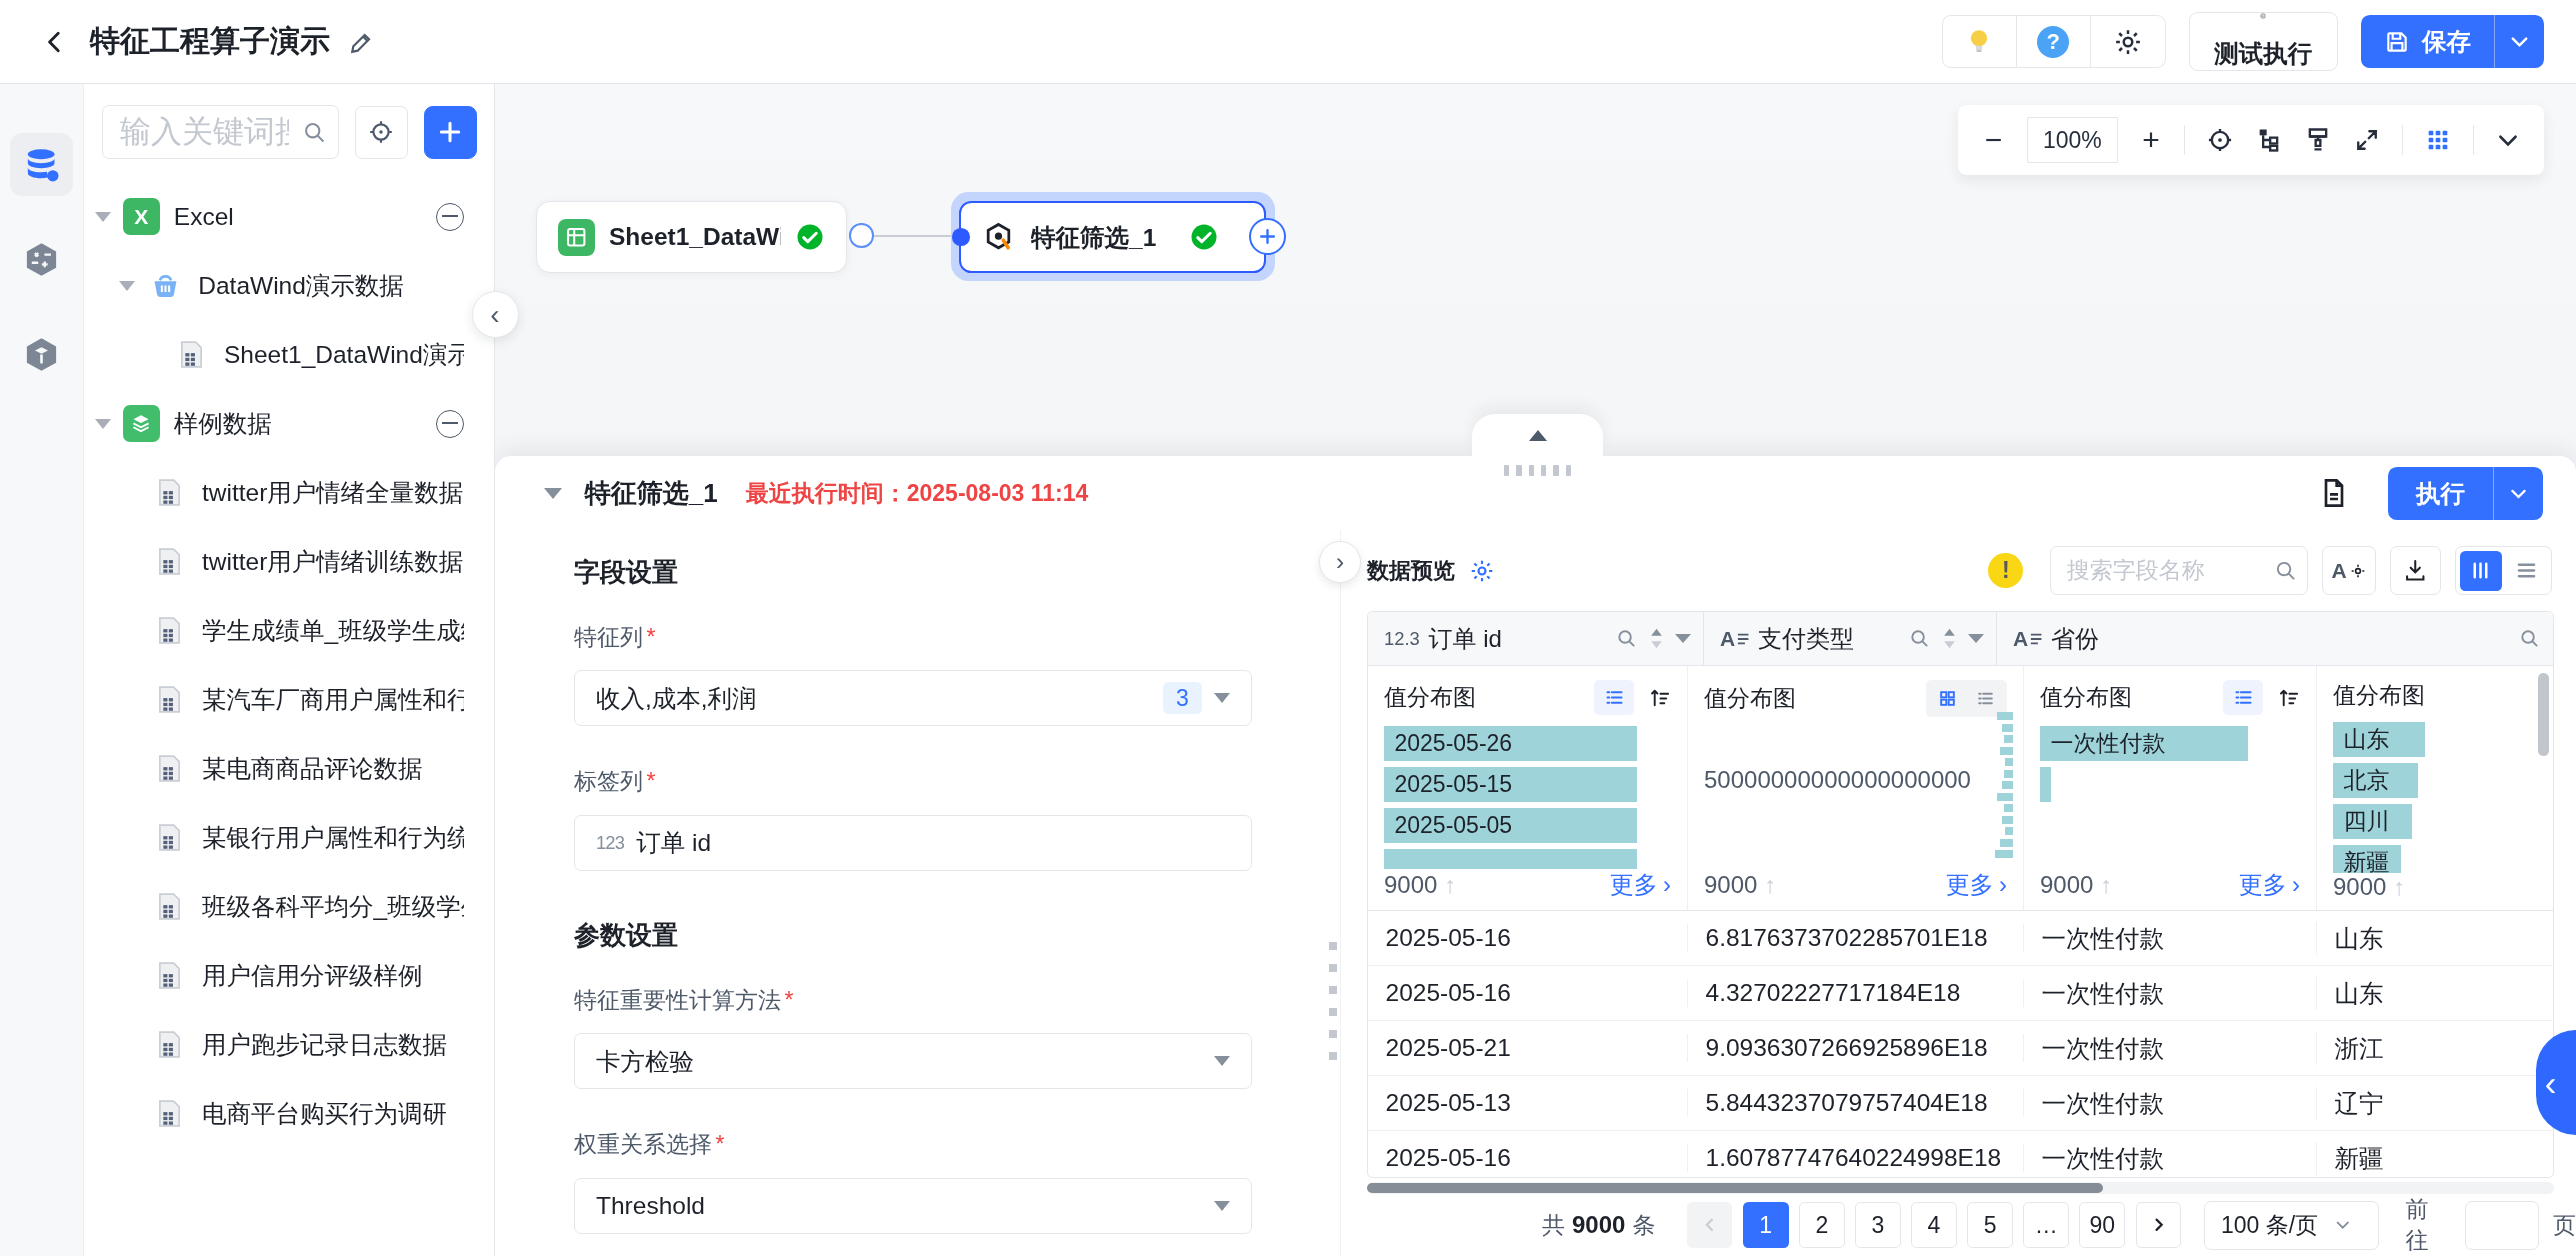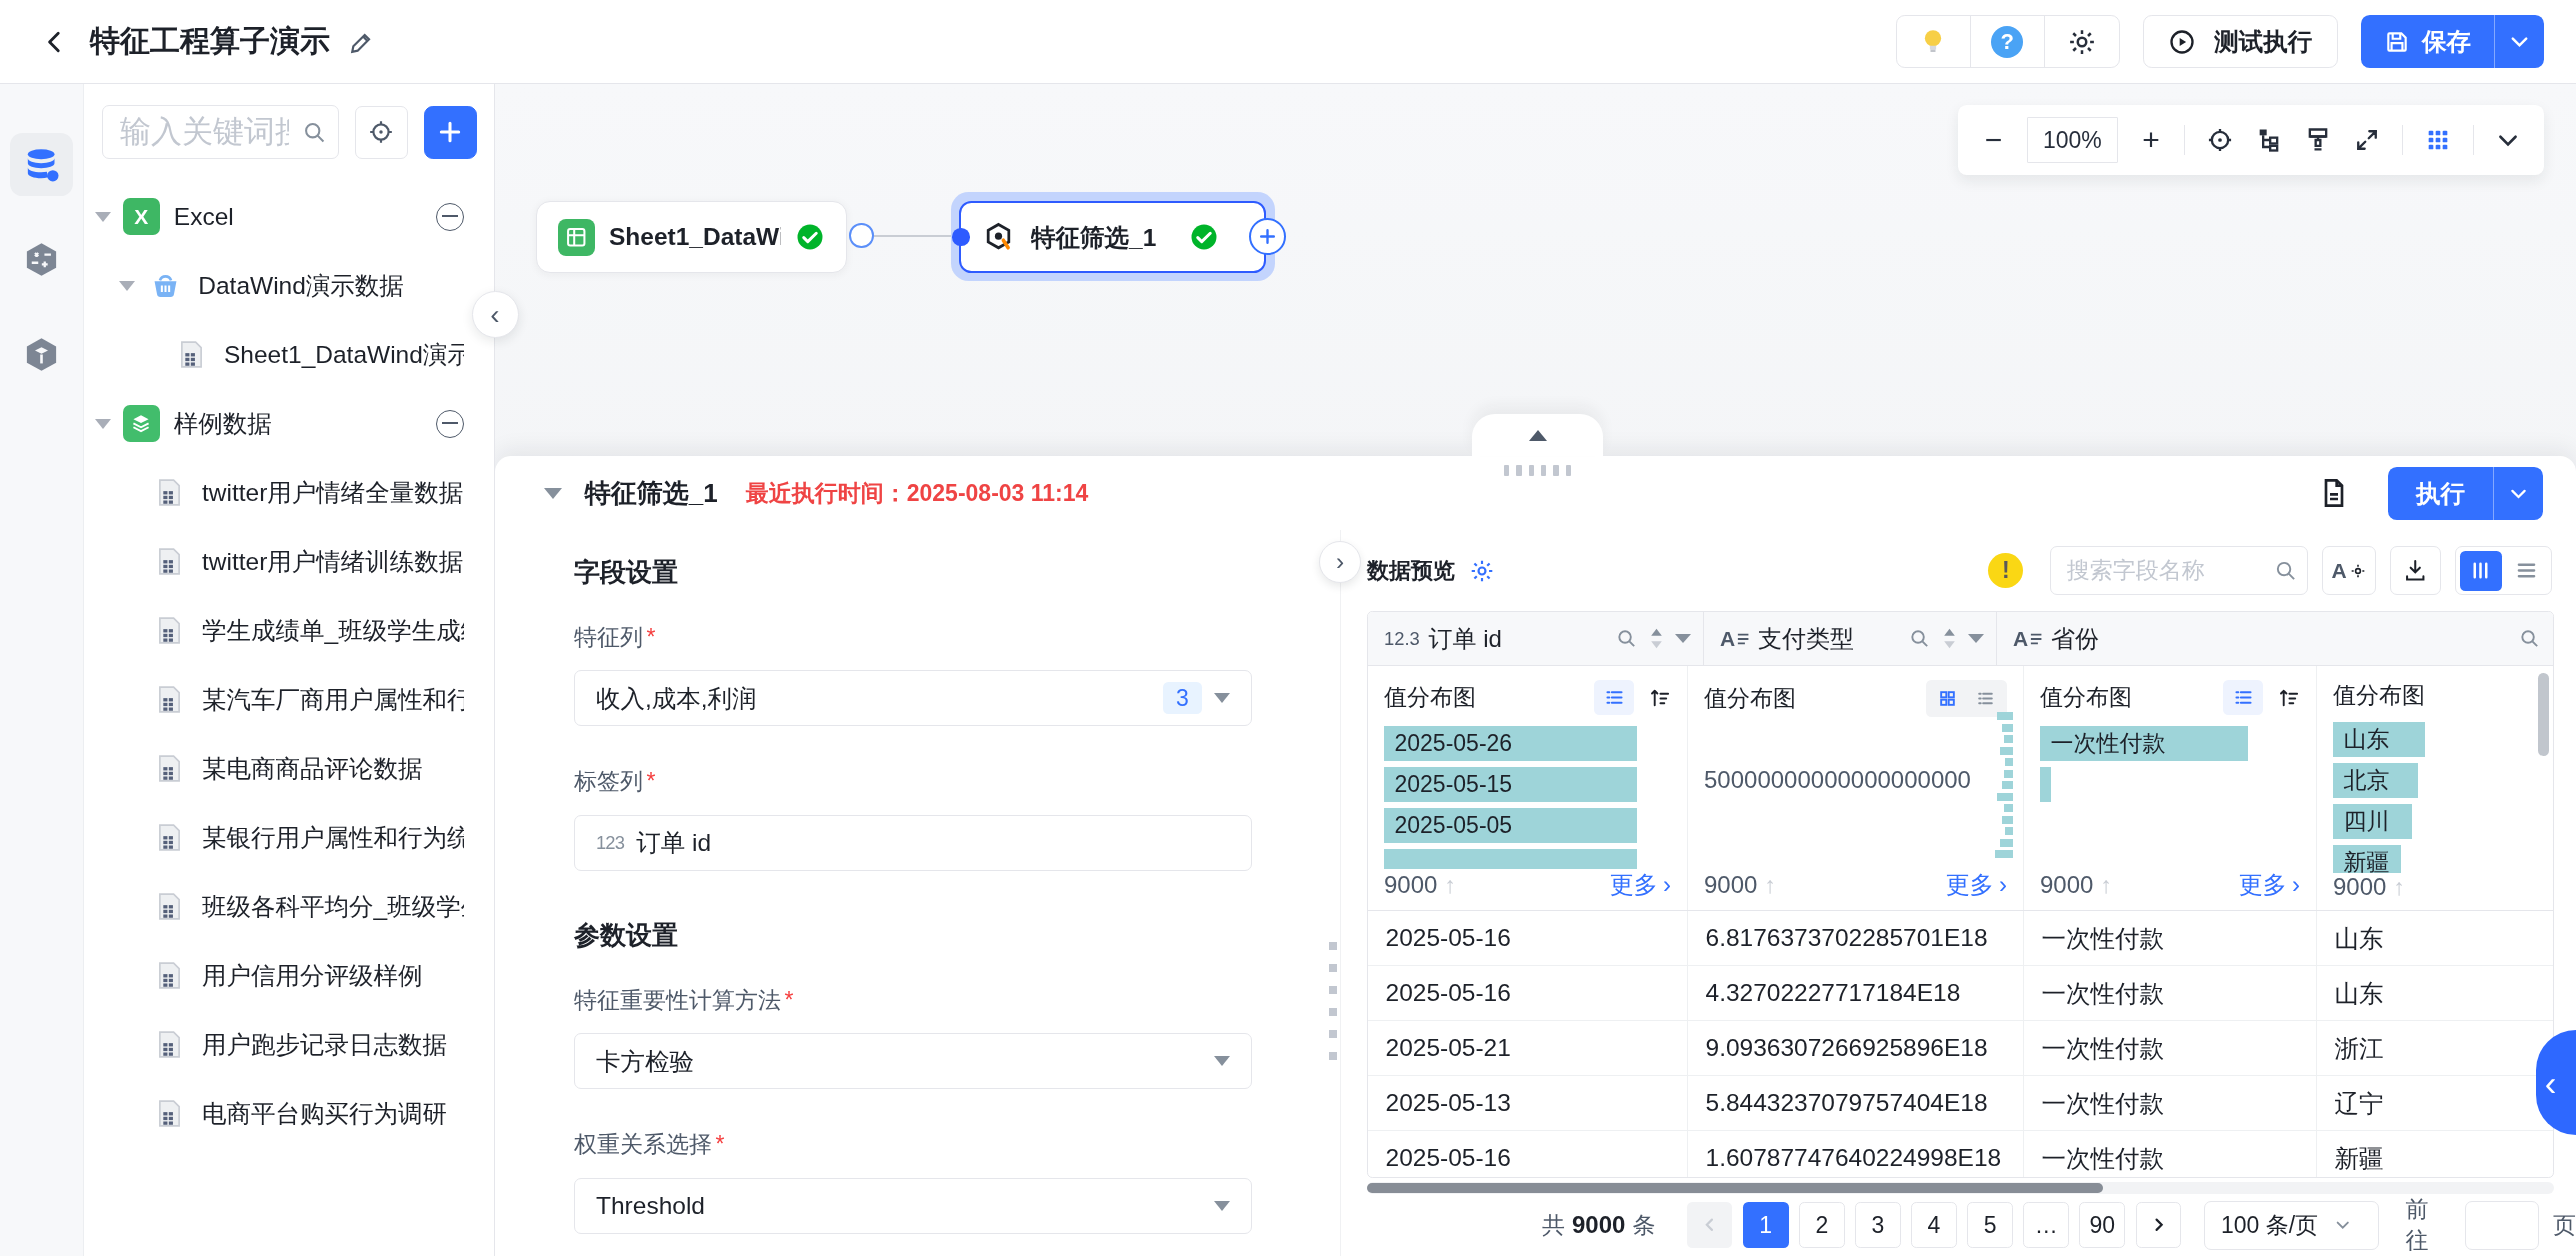--- a/index.html
+++ b/index.html
@@ -11,21 +11,21 @@
 
   
   .hdr{height:84px;background:#fff;border-bottom:0.9px solid #e5e6eb;display:flex;align-items:center;padding:0 32px 0 35px;}
   .back{width:39px;height:39px;display:flex;align-items:center;justify-content:center;cursor:pointer;}
   .hdr h1{font-size:30px;font-weight:700;margin:0 0 0 16px;}
   .pencil{margin-left:19px;color:#4e5969;}
   .icon-group{display:flex;height:53px;border:0.9px solid #e5e6eb;border-radius:8.8px;overflow:hidden;}
   .ig-cell{width:74px;display:flex;align-items:center;justify-content:center;border-right:0.9px solid #e5e6eb;}
   .ig-cell:last-child{border-right:none;}
   .qmark{width:32px;height:32px;border-radius:50%;background:#4aa3f5;color:#fff;font-size:22px;font-weight:700;display:flex;align-items:center;justify-content:center;}
-  .btn-test{display:flex;align-items:center;gap:18px;height:53px;padding:0 24.5px;margin-left:23px;border:0.9px solid #e5e6eb;border-radius:8.8px;background:#fff;font-size:24.5px;font-weight:600;color:#1d2129;}
+  .btn-test{display:flex;align-items:center;gap:18px;height:59px;padding:0 24.5px;margin-left:23px;border:0.9px solid #e5e6eb;border-radius:8.8px;background:#fff;font-size:24.5px;font-weight:600;color:#1d2129;flex-direction:column;}
   .btn-save{display:flex;align-items:stretch;height:53px;margin-left:23px;border-radius:8.8px;background:#3370ff;color:#fff;overflow:hidden;}
   .save-main{display:flex;align-items:center;gap:12.3px;padding:0 23px;font-size:24.5px;font-weight:600;}
   .save-div{width:0.9px;background:rgba(255,255,255,.4);}
   .save-caret{width:49px;display:flex;align-items:center;justify-content:center;}
 
   
   .main{display:flex;height:1172px;}
   .rail{width:84px;background:#f7f8fa;border-right:0.9px solid #eceef1;display:flex;flex-direction:column;align-items:center;padding-top:49px;gap:32px;}
   .rail-item{width:63px;height:63px;border-radius:12.3px;display:flex;align-items:center;justify-content:center;color:#7d8694;}
   .rail-item.active{background:#eceef1;color:#3370ff;}
@@ -139,21 +139,21 @@
   .sorticon{color:#1d2129;margin-left:14px;}
   .dbars{height:151px;overflow:hidden;margin-top:10.5px;}
   .bar{height:35px;background:#9ed4d9;margin-bottom:6.1px;font-size:23px;line-height:35px;padding-left:10.5px;color:#1d2129;white-space:nowrap;overflow:hidden;}
   .dnum{margin-top:49px;font-size:24px;color:#4e5969;white-space:nowrap;}
   .minibars{position:absolute;right:10.5px;top:46px;display:flex;flex-direction:column;align-items:flex-end;gap:3.5px;}
   .minibars i{height:8px;background:#9ed4d9;}
   .dfoot{margin-top:auto;display:flex;align-items:center;font-size:24px;color:#4e5969;}
   .upar{color:#c9cdd4;margin-left:7px;font-size:23px;}
   .more{color:#3370ff;display:flex;align-items:center;gap:5.3px;font-size:24px;background:none;border:none;padding:0;}
 
-  .trowd{display:flex;height:55px;border-bottom:0.9px solid #eef0f2;}
+  .trowd{display:flex;height:55px;border-bottom:0.9px solid #eef0f2;align-items:center;}
   .tc{display:flex;align-items:center;padding-left:17.5px;font-size:24.5px;color:#1d2129;border-right:0.9px solid #eef0f2;overflow:hidden;white-space:nowrap;flex:none;}
   .tc.c3{border-right:none;}
   .vthumb{position:absolute;right:4.4px;top:61px;width:10.5px;height:83px;background:#c1c6cd;border-radius:5.3px;}
 
   .hscroll{margin:3.5px 0 0 26px;width:1187px;height:12.3px;background:#f2f3f5;border-radius:6.1px;position:relative;}
   .hthumb{position:absolute;left:0;top:0.9px;width:736px;height:10.5px;background:#878d96;border-radius:5.3px;}
 
   .pgbar{flex:1;display:flex;align-items:center;padding-left:201px;gap:10.5px;font-size:23px;color:#4e5969;}
   .pgtotal{display:flex;align-items:center;gap:7px;margin-right:21px;}
   .pgtotal b{color:#1d2129;font-size:24px;}

